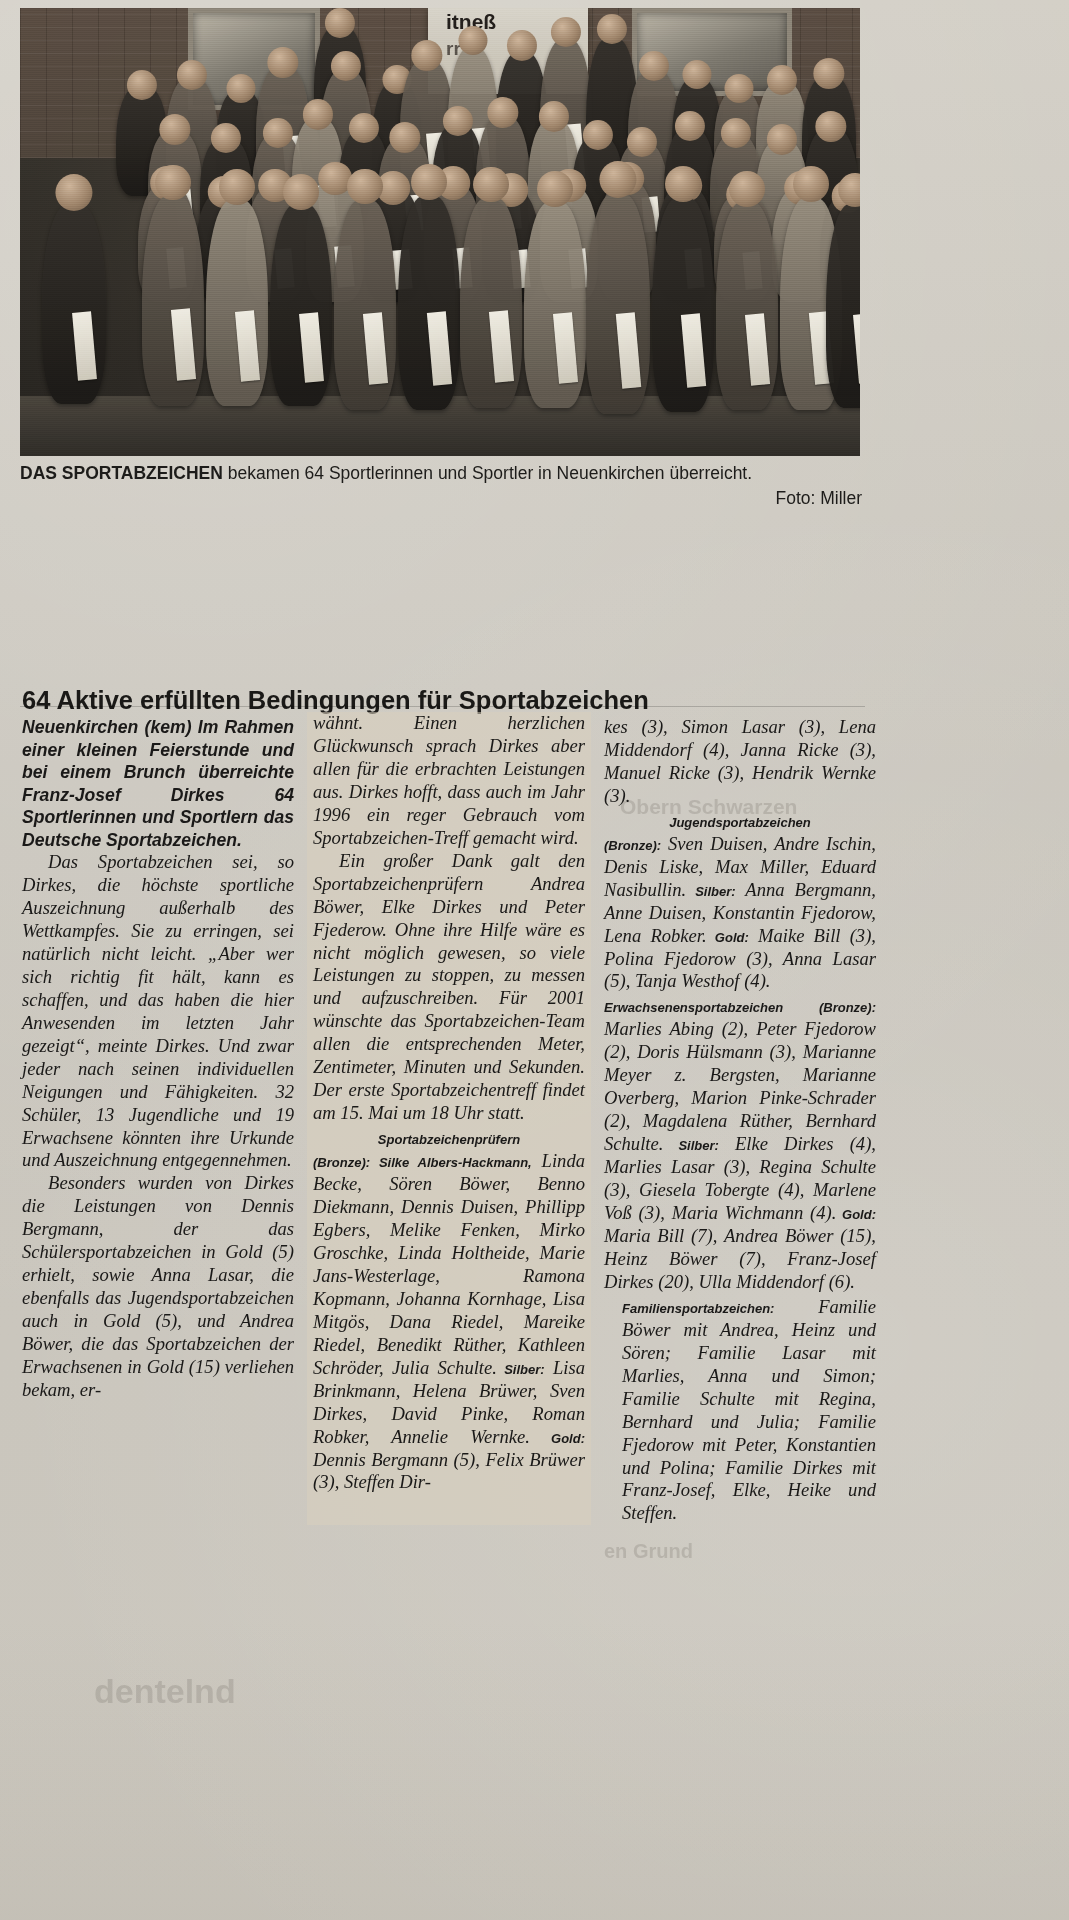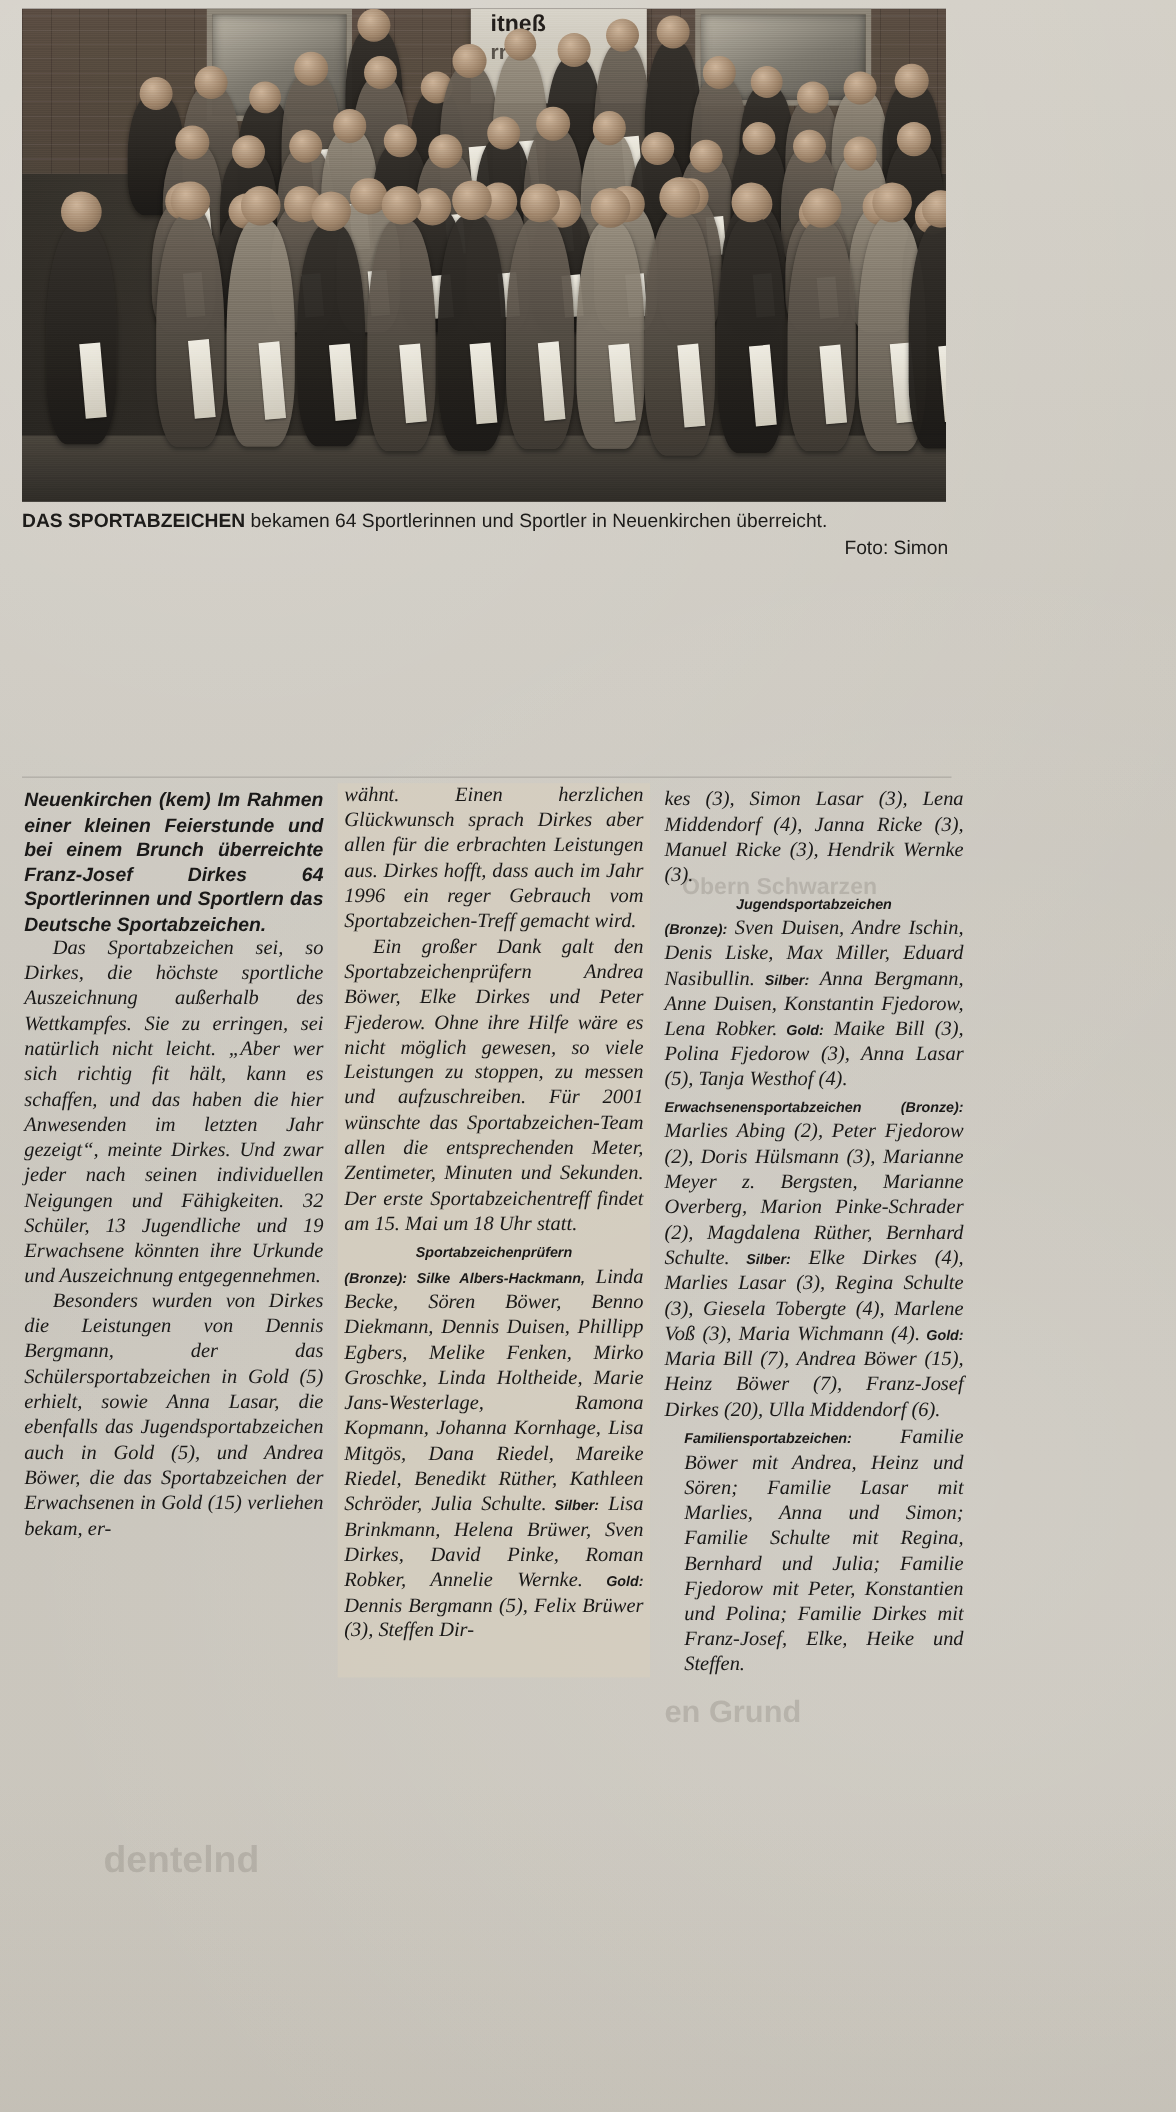--- a/index.html
+++ b/index.html
@@ -443,22 +443,23 @@
             <span class="cert"></span>
           </div>
       </div>
       <div class="grain"></div>
     </div>
   </div>
 
   <div class="caption">
     <b>DAS SPORTABZEICHEN</b><span> bekamen 64 Sportlerinnen und Sportler in Neuenkirchen überreicht.</span>
   </div>
-  <div class="credit">Foto: Simon</div>
-
+  <div class="credit">Foto: Miller</div>
+
+  <h2 class="subhead">64 Aktive erfüllten Bedingungen für Sportabzeichen</h2>
   <div class="rule"></div>
 
   <div class="cols">
 
     <div class="col">
       <p class="lead noind">Neuenkirchen (kem) Im Rahmen einer kleinen Feierstunde und bei einem Brunch überreichte Franz-Josef Dirkes 64 Sportlerinnen und Sportlern das Deutsche Sportabzeichen.</p>
       <p>Das Sportabzeichen sei, so Dirkes, die höchste sportliche Auszeichnung außerhalb des Wettkampfes. Sie zu erringen, sei natürlich nicht leicht. „Aber wer sich richtig fit hält, kann es schaffen, und das haben die hier Anwesenden im letzten Jahr gezeigt“, meinte Dirkes. Und zwar jeder nach seinen individuellen Neigungen und Fähigkeiten. 32 Schüler, 13 Jugendliche und 19 Erwachsene könnten ihre Urkunde und Auszeichnung entgegennehmen.</p>
       <p>Besonders wurden von Dirkes die Leistungen von Dennis Bergmann, der das Schülersportabzeichen in Gold (5) erhielt, sowie Anna Lasar, die ebenfalls das Jugendsportabzeichen auch in Gold (5), und Andrea Böwer, die das Sportabzeichen der Erwachsenen in Gold (15) verliehen bekam, er-</p>
     </div>
 
@@ -476,16 +477,16 @@
       <p class="noind" style="text-align:center;margin-top:2px;">
         <span class="sec-head">Jugendsportabzeichen</span>
       </p>
       <p class="noind"><span class="sec-head">(Bronze):</span><span> Sven Duisen, Andre Ischin, Denis Liske, Max Miller, Eduard Nasibullin.</span><span class="sec-head"> Silber:</span><span> Anna Bergmann, Anne Duisen, Konstantin Fjedorow, Lena Robker.</span><span class="sec-head"> Gold:</span><span> Maike Bill (3), Polina Fjedorow (3), Anna Lasar (5), Tanja Westhof (4).</span></p>
       <p class="noind" style="margin-top:2px;"><span class="sec-head">Erwachsenensportabzeichen (Bronze):</span><span> Marlies Abing (2), Peter Fjedorow (2), Doris Hülsmann (3), Marianne Meyer z. Bergsten, Marianne Overberg, Marion Pinke-Schrader (2), Magdalena Rüther, Bernhard Schulte.</span><span class="sec-head"> Silber:</span><span> Elke Dirkes (4), Marlies Lasar (3), Regina Schulte (3), Giesela Tobergte (4), Marlene Voß (3), Maria Wichmann (4).</span><span class="sec-head"> Gold:</span><span> Maria Bill (7), Andrea Böwer (15), Heinz Böwer (7), Franz-Josef Dirkes (20), Ulla Middendorf (6).</span></p>
       <p class="noind" style="margin-top:2px;margin-left:18px;"><span class="sec-head">Familiensportabzeichen:</span><span> Familie Böwer mit Andrea, Heinz und Sören; Familie Lasar mit Marlies, Anna und Simon; Familie Schulte mit Regina, Bernhard und Julia; Familie Fjedorow mit Peter, Konstantien und Polina; Familie Dirkes mit Franz-Josef, Elke, Heike und Steffen.</span></p>
     </div>
   </div>
 
   <div class="ghost" style="left:620px; top:795px; font-size:21px;">Obern Schwarzen</div>
-  <div class="ghost" style="left:604px; top:1540px; font-size:28px;text-align:right;">en Grund</div>
+  <div class="ghost" style="left:604px; top:1540px; font-size:20px;text-align:right;">en Grund</div>
   <div class="ghost" style="left:94px; top:1672px; font-size:34px;">dentelnd</div>
   <div class="bleed"></div>
 </div>
 
 </body></html>

